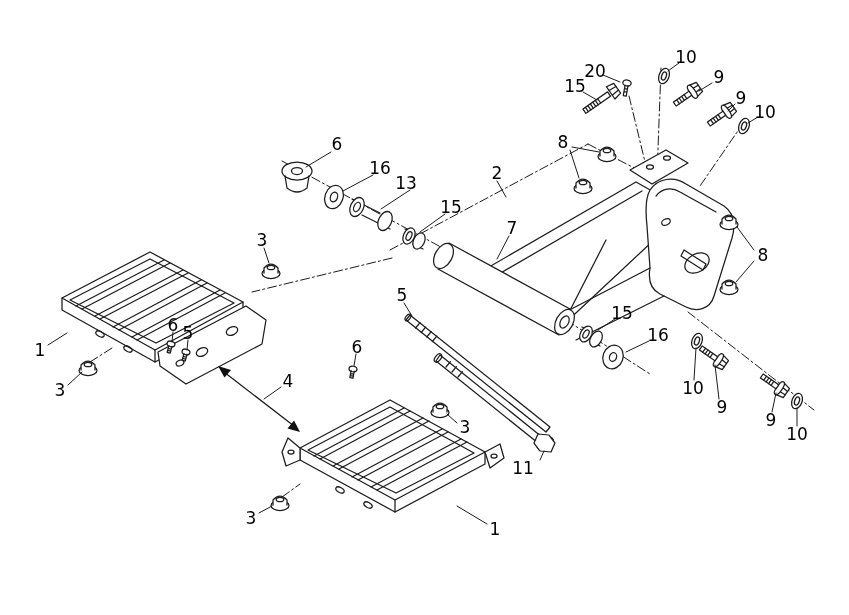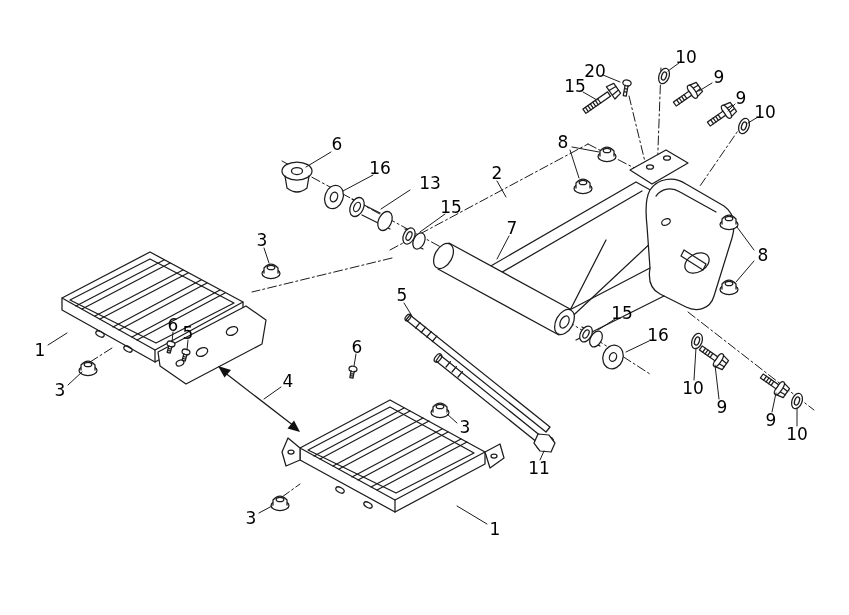--- a/index.html
+++ b/index.html
@@ -240,37 +240,37 @@
   <span class="lbl" style="left:686px;top:57px">10</span>
   <span class="lbl" style="left:595px;top:71px">20</span>
   <span class="lbl" style="left:719px;top:77px">9</span>
   <span class="lbl" style="left:575px;top:86px">15</span>
   <span class="lbl" style="left:741px;top:98px">9</span>
   <span class="lbl" style="left:765px;top:112px">10</span>
   <span class="lbl" style="left:563px;top:142px">8</span>
   <span class="lbl" style="left:337px;top:144px">6</span>
   <span class="lbl" style="left:380px;top:168px">16</span>
   <span class="lbl" style="left:497px;top:173px">2</span>
-  <span class="lbl" style="left:430px;top:183px">13</span>
+  <span class="lbl" style="left:406px;top:183px">13</span>
   <span class="lbl" style="left:451px;top:207px">15</span>
   <span class="lbl" style="left:512px;top:228px">7</span>
   <span class="lbl" style="left:262px;top:240px">3</span>
   <span class="lbl" style="left:763px;top:255px">8</span>
   <span class="lbl" style="left:402px;top:295px">5</span>
   <span class="lbl" style="left:173px;top:325px">6</span>
   <span class="lbl" style="left:188px;top:333px">5</span>
   <span class="lbl" style="left:622px;top:313px">15</span>
   <span class="lbl" style="left:658px;top:335px">16</span>
   <span class="lbl" style="left:40px;top:350px">1</span>
   <span class="lbl" style="left:357px;top:347px">6</span>
   <span class="lbl" style="left:693px;top:388px">10</span>
   <span class="lbl" style="left:60px;top:390px">3</span>
   <span class="lbl" style="left:288px;top:381px">4</span>
   <span class="lbl" style="left:722px;top:407px">9</span>
   <span class="lbl" style="left:771px;top:420px">9</span>
   <span class="lbl" style="left:797px;top:434px">10</span>
   <span class="lbl" style="left:465px;top:427px">3</span>
-  <span class="lbl" style="left:539px;top:468px">11</span>
+  <span class="lbl" style="left:523px;top:468px">11</span>
   <span class="lbl" style="left:251px;top:518px">3</span>
   <span class="lbl" style="left:495px;top:529px">1</span>
 </div>
 
 </div>
 
 </body></html>

